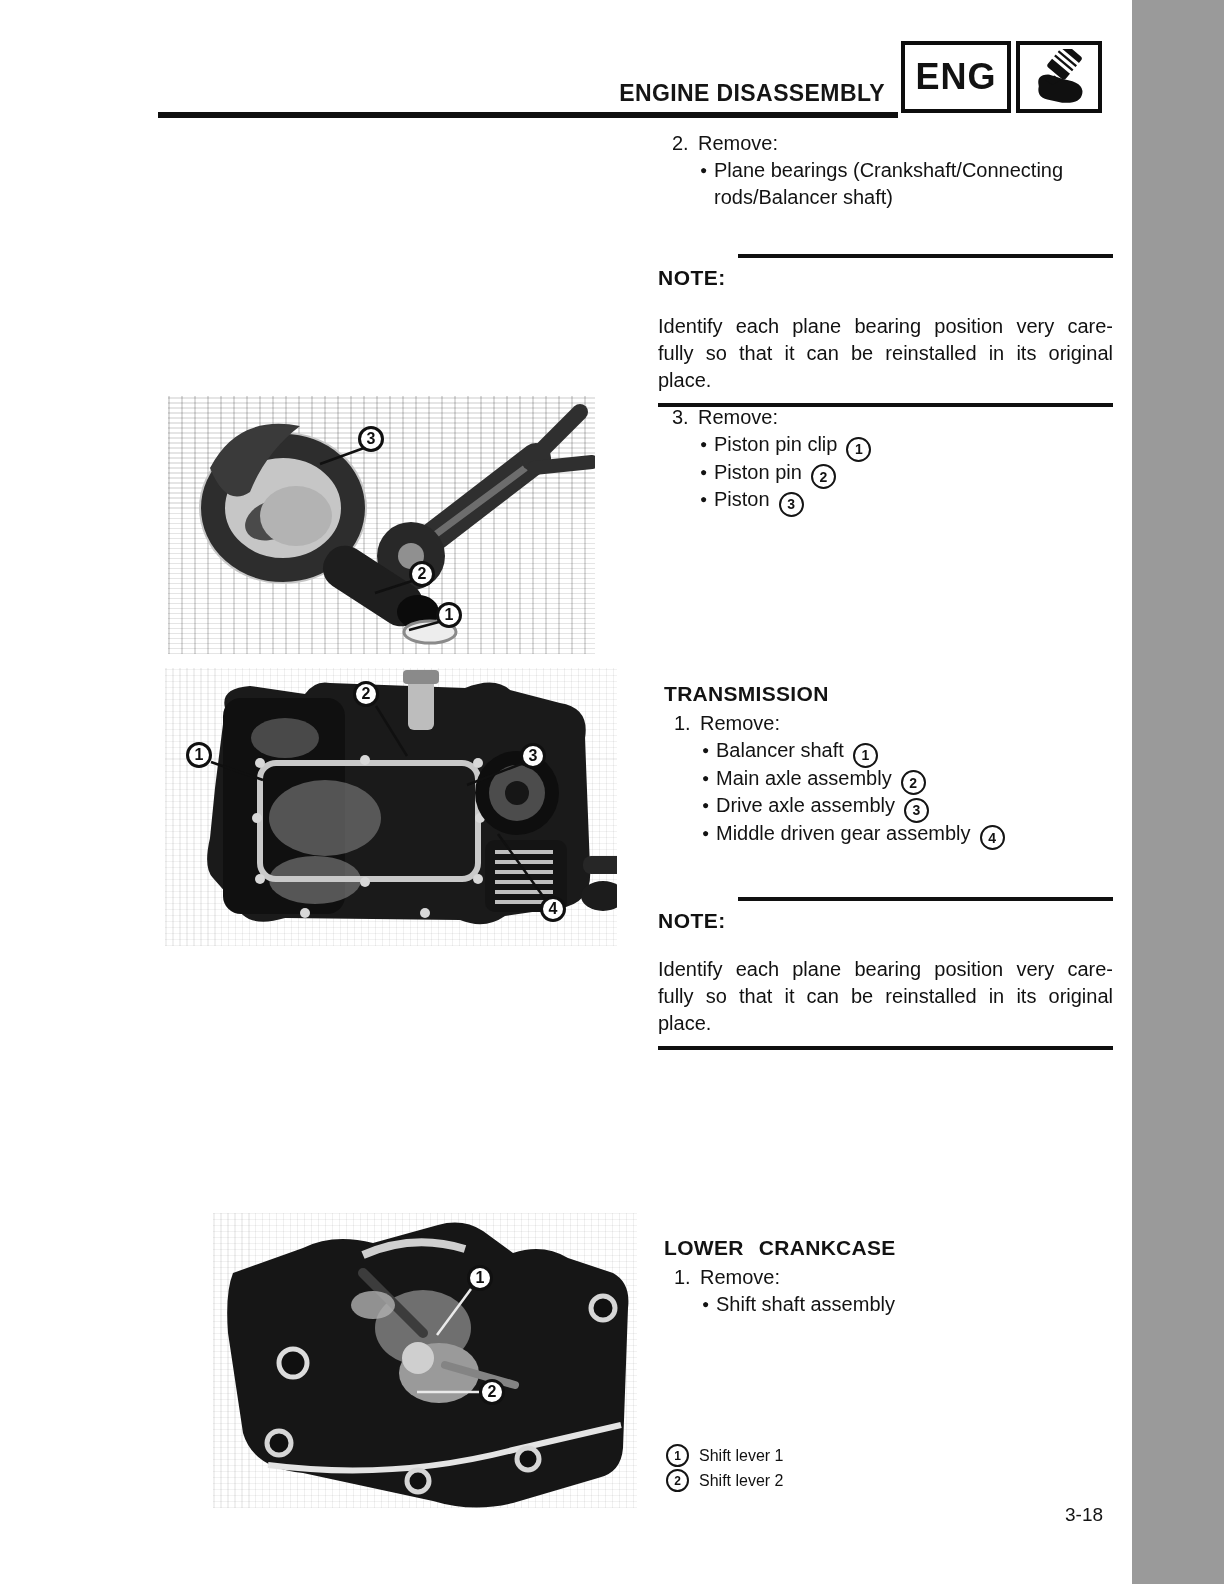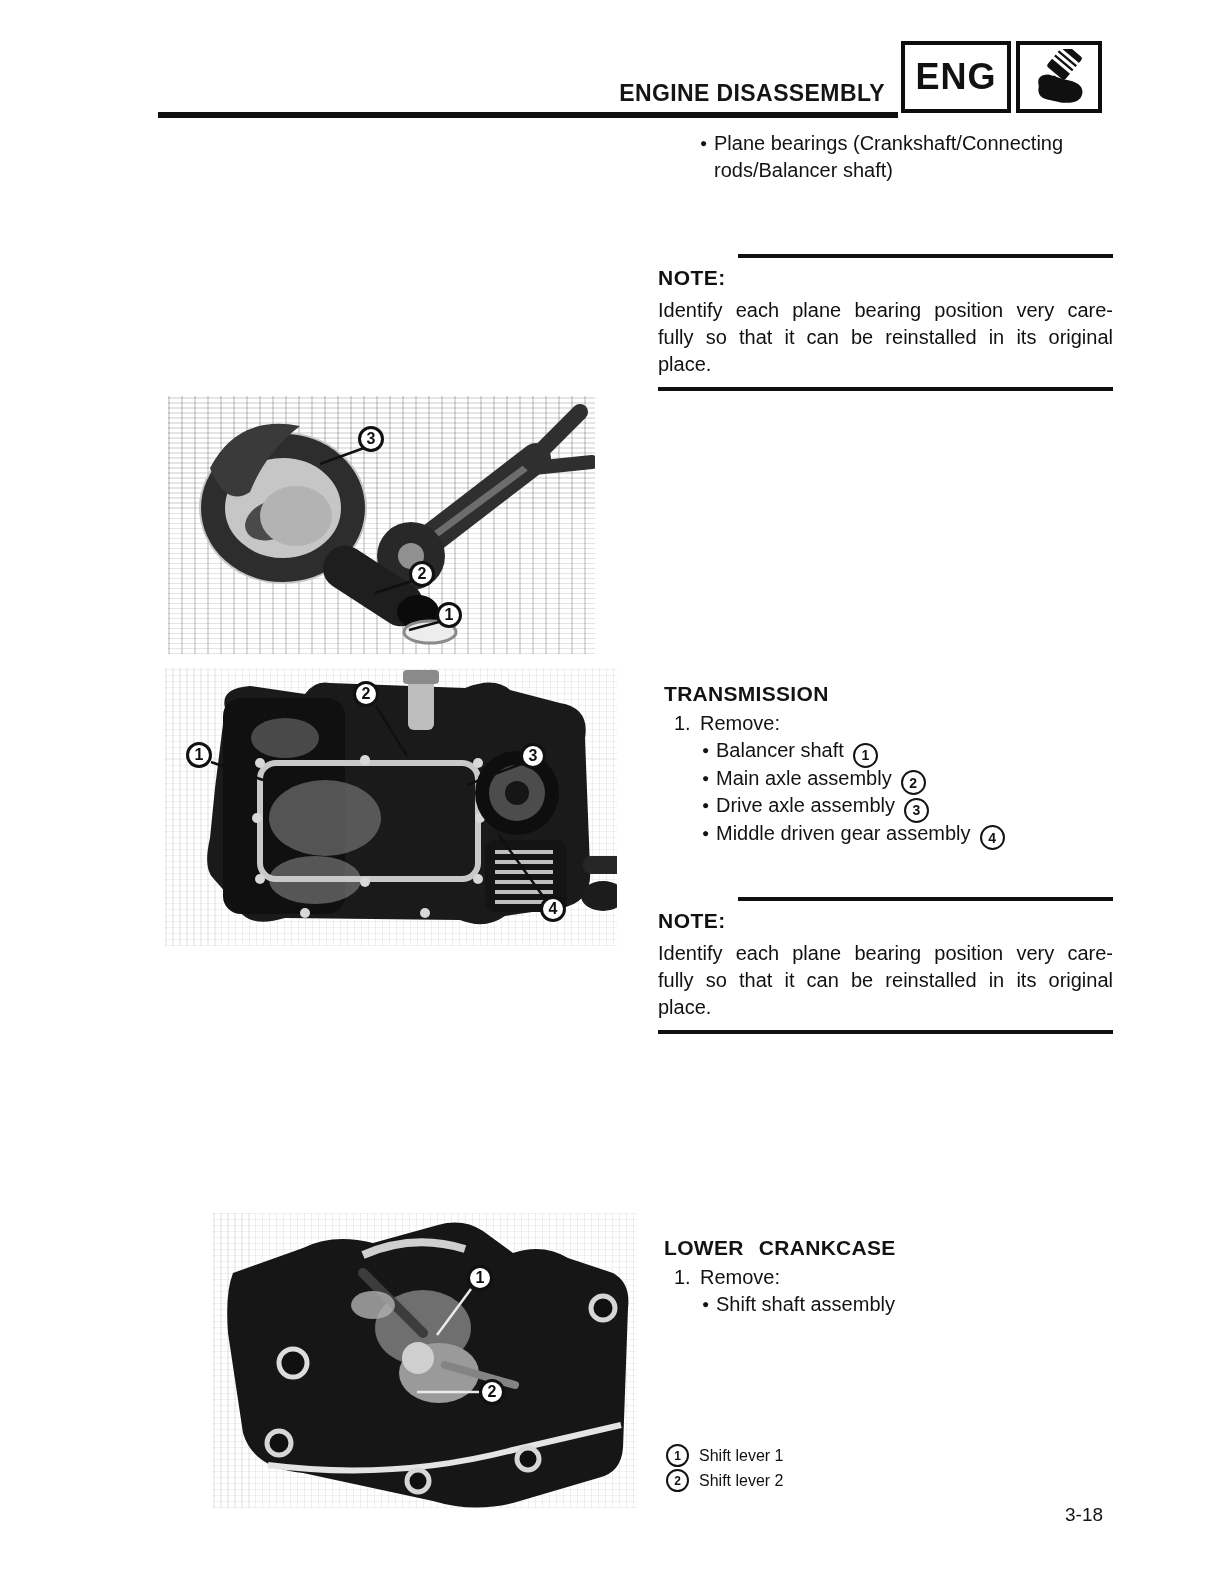--- a/index.html
+++ b/index.html
@@ -1,18 +1,18 @@
 <!DOCTYPE html>
 <html><head>
 <meta charset="utf-8">
 <style>
   html,body{margin:0;padding:0;background:#9a9a9a;}
   .page{
     position:relative;
-    width:1224px;height:1584px;
+    width:1132px;height:1584px;
     background:#ffffff;
     font-family:"Liberation Sans", sans-serif;
     color:#111;
     overflow:hidden;
   }
   
   .title{
     position:absolute;left:420px;top:80px;width:465px;
     text-align:right;font-size:23px;font-weight:700;letter-spacing:.4px;color:#151515;
   }
@@ -37,21 +37,21 @@
     display:inline-flex;align-items:center;justify-content:center;
     width:21px;height:21px;border:2px solid #141414;border-radius:50%;
     font-size:14px;font-weight:700;margin-left:9px;transform:translateY(3px);
     background:#fff;line-height:1;
   }
   
   .note{position:absolute;width:455px;}
   .note-head{display:flex;}
   .note-label{font-size:21px;font-weight:700;letter-spacing:.5px;margin-top:23px;}
   .note-rule{flex:1;height:4px;background:#101010;margin:11px 0 0 12px;}
-  .note-body{margin-top:7px;}
+  .note-body{margin-top:23px;}
   .note-line{width:455px;font-size:20px;line-height:27px;text-align:justify;text-align-last:justify;}
   .note-line.last{text-align-last:left;}
   .note-bottom{width:455px;height:4px;background:#101010;margin-top:9px;}
   
   .fig{position:absolute;}
   .fig.halftone{
     background-image:
       repeating-linear-gradient(0deg, rgba(0,0,0,0.10) 0 1.5px, rgba(0,0,0,0) 1.5px 5px),
       repeating-linear-gradient(90deg, rgba(0,0,0,0.14) 0 2px, rgba(0,0,0,0) 2px 13px);
   }
@@ -89,20 +89,23 @@
           <rect x="23" y="9" width="36" height="4" fill="#ffffff"></rect>
           <rect x="23" y="16" width="36" height="4" fill="#ffffff"></rect>
         </g>
         <path d="M16,48 Q12,32 30,33 L48,39 Q74,43 72,57 Q70,71 46,69 L27,65 Q13,62 16,48 Z" fill="#101010"></path>
         <path d="M24,40 L36,34 L44,40 L34,46 Z" fill="#101010"></path>
       </svg>
     </div>
   </div>
 
   <div class="tx" style="left:660px;top:130px;">
+    <div class="step-line">
+      <span class="step-num">2.</span><span>Remove:</span>
+    </div>
     <div class="bi"><span>Plane bearings (Crankshaft/Connecting</span></div>
     <div class="bi cont"><span>rods/Balancer shaft)</span></div>
   </div>
 
   <div class="note" style="left:658px;top:243px;">
     <div class="note-head">
       <span class="note-label">NOTE:</span>
       <span class="note-rule"></span>
     </div>
     <div class="note-body">
@@ -133,20 +136,28 @@
       <ellipse cx="262" cy="236" rx="26" ry="11" fill="#ededed" stroke="#8a8a8a" stroke-width="3"></ellipse>
       <line x1="196" y1="52" x2="152" y2="68" stroke="#101010" stroke-width="2.5"></line>
       <line x1="244" y1="185" x2="207" y2="197" stroke="#101010" stroke-width="2.5"></line>
       <line x1="271" y1="226" x2="241" y2="234" stroke="#101010" stroke-width="2.5"></line>
     </svg>
     <div class="callout" style="left:190px;top:30px;">3</div>
     <div class="callout" style="left:241px;top:165px;">2</div>
     <div class="callout" style="left:268px;top:206px;">1</div>
   </div>
 
+  <div class="tx" style="left:660px;top:404px;">
+    <div class="step-line">
+      <span class="step-num">3.</span><span>Remove:</span>
+    </div>
+    <div class="bi"><span>Piston pin clip</span><span class="cnum">1</span></div>
+    <div class="bi"><span>Piston pin</span><span class="cnum">2</span></div>
+    <div class="bi"><span>Piston</span><span class="cnum">3</span></div>
+  </div>
 
   <div class="fig halftone-light" style="left:165px;top:668px;width:452px;height:278px;">
     <svg width="452" height="278" viewBox="0 0 452 278">
       <path d="M60,40 Q55,20 85,18 L140,26 Q150,12 165,15 L300,20 Q330,8 345,22 L395,35 Q425,40 420,70 L425,200 Q428,235 395,240 L340,248 Q320,262 295,252 L120,250 Q80,262 70,235 L48,210 Q38,200 45,170 L50,120 Z" fill="#1a1a1a"></path>
       <rect x="58" y="30" width="122" height="216" rx="18" fill="#101010"></rect>
       <ellipse cx="160" cy="150" rx="56" ry="38" fill="#8c8c8c" opacity="0.55"></ellipse>
       <ellipse cx="150" cy="212" rx="46" ry="24" fill="#9b9b9b" opacity="0.5"></ellipse>
       <ellipse cx="120" cy="70" rx="34" ry="20" fill="#6f6f6f" opacity="0.6"></ellipse>
       <rect x="95" y="95" width="218" height="116" rx="16" fill="none" stroke="#c9c9c9" stroke-width="6"></rect>
       <g fill="#d8d8d8">

